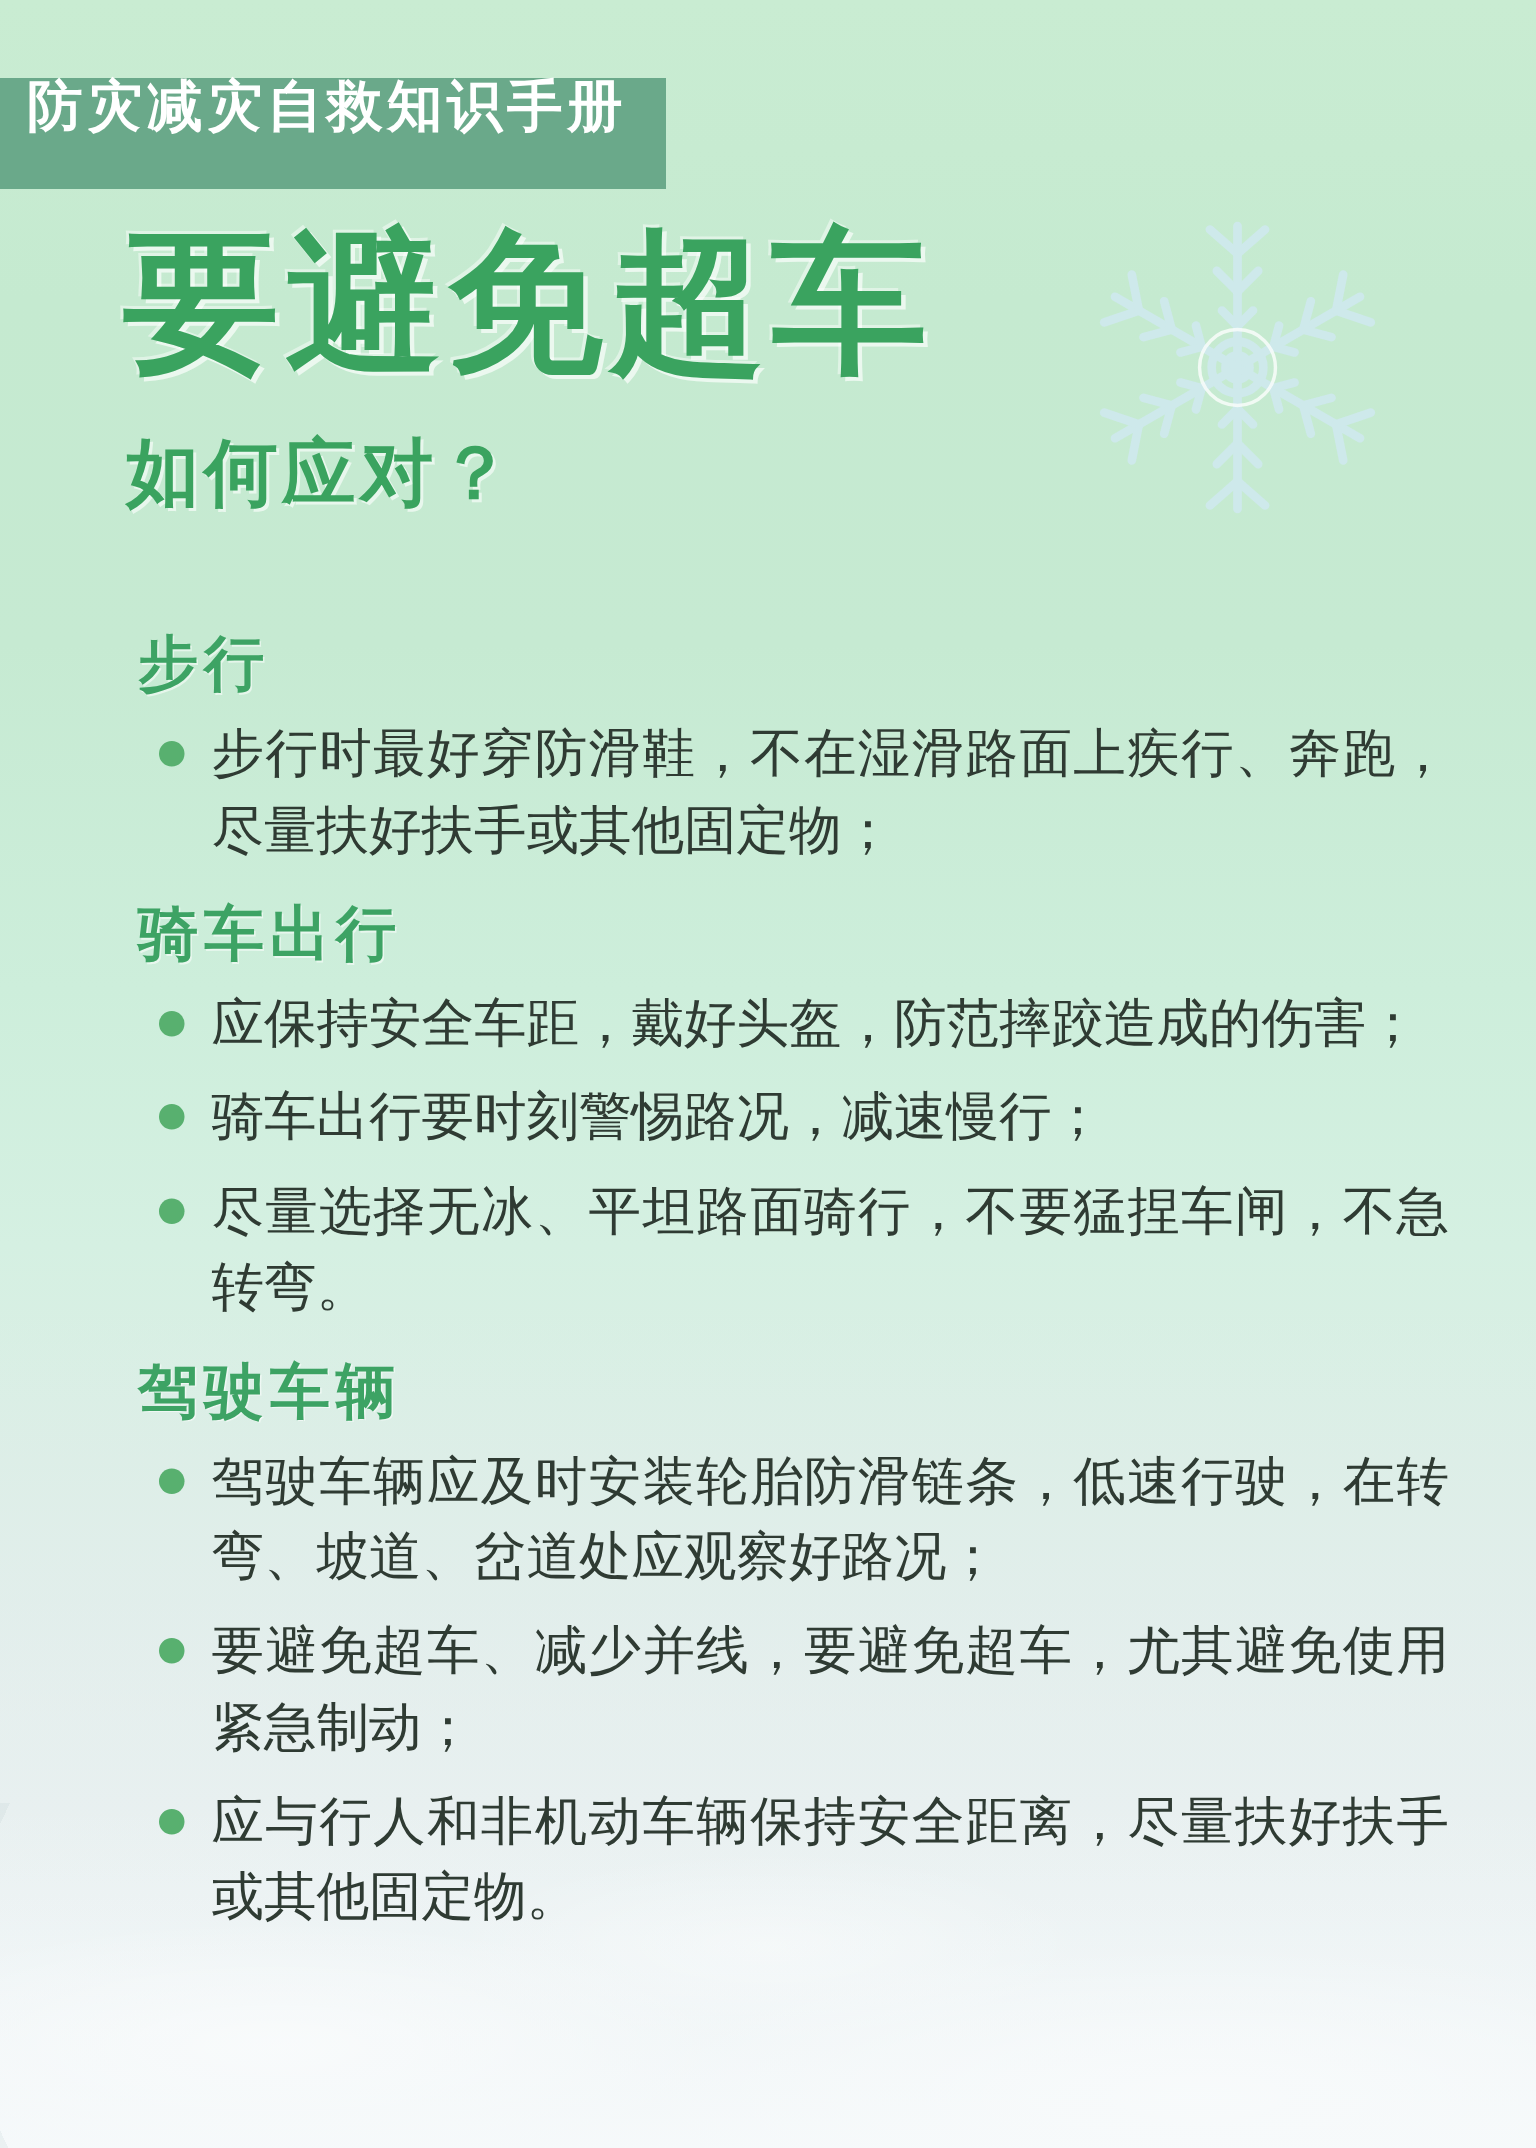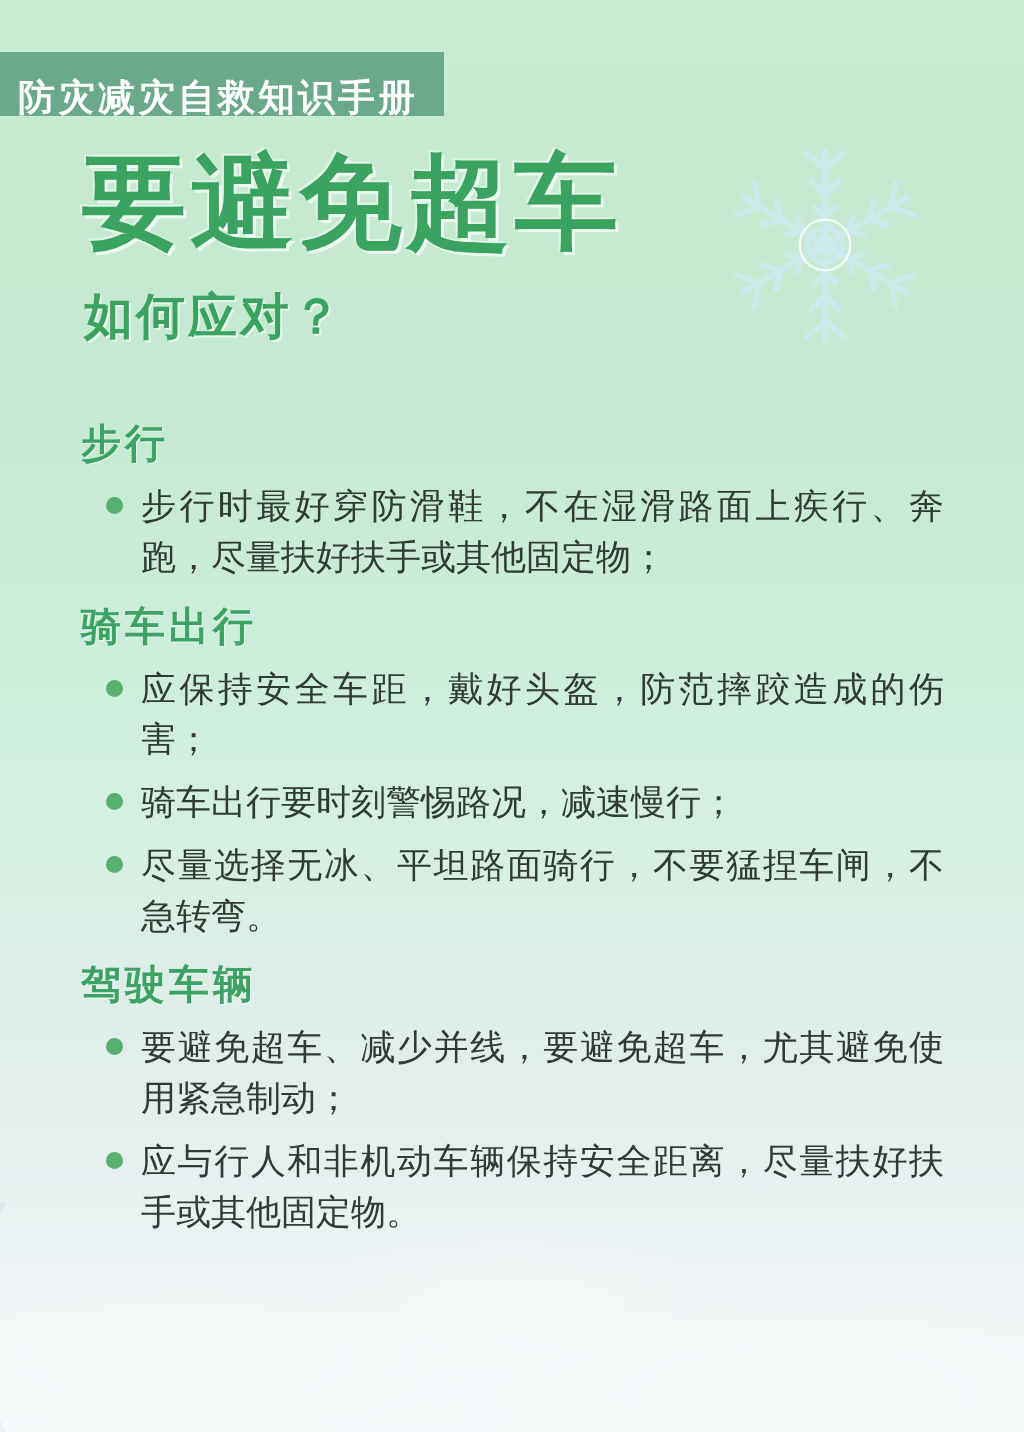--- a/index.html
+++ b/index.html
@@ -57,24 +57,24 @@
   .content {
     position: relative;
     z-index: 3;
   }
 
   
   .ribbon {
     position: absolute;
     top: 52px;
     left: 0;
-    height: 64px;
+    height: 74px;
     padding: 0 26px 0 18px;
     display: flex;
-    align-items: flex-end;
+    align-items: flex-start;
     background: #6aa98a;
   }
   .ribbon-text {
     color: #ffffff;
     font-size: 37px;
     font-weight: bold;
     letter-spacing: 3px;
     line-height: 1;
     white-space: nowrap;
   }
@@ -113,38 +113,38 @@
     right: 84px;
     width: 230px;
     height: 230px;
     opacity: 0.95;
   }
 
   
   .sections {
     position: absolute;
     top: 400px;
-    left: 81px;
+    left: 92px;
     width: 876px;
   }
   .section {
     margin-bottom: 6px;
   }
   .section-heading {
     font-size: 40px;
     font-weight: bold;
     color: #3da364;
     letter-spacing: 4px;
     line-height: 1.25;
     margin: 18px 0 10px 0;
     text-shadow: 1px 1px 0 rgba(255,255,255,0.55);
   }
   .bullets {
     list-style: none;
-    margin: 13px;
+    margin: 2px;
     padding: 0;
   }
   .bullet {
     display: flex;
     align-items: flex-start;
     margin: 0 0 12px 0;
   }
   .dot {
     flex: 0 0 auto;
     width: 17px;
@@ -228,20 +228,24 @@
             <span class="bullet-text">尽量选择无冰、平坦路面骑行，不要猛捏车闸，不急转弯。</span>
           </li>
         </ul>
       </div>
 
       <div class="section">
         <div class="section-heading">驾驶车辆</div>
         <ul class="bullets">
           <li class="bullet">
             <span class="dot"></span>
+            <span class="bullet-text">驾驶车辆应及时安装轮胎防滑链条，低速行驶，在转弯、坡道、岔道处应观察好路况；</span>
+          </li>
+          <li class="bullet">
+            <span class="dot"></span>
             <span class="bullet-text">要避免超车、减少并线，要避免超车，尤其避免使用紧急制动；</span>
           </li>
           <li class="bullet">
             <span class="dot"></span>
             <span class="bullet-text">应与行人和非机动车辆保持安全距离，尽量扶好扶手或其他固定物。</span>
           </li>
         </ul>
       </div>
 
     </div>

